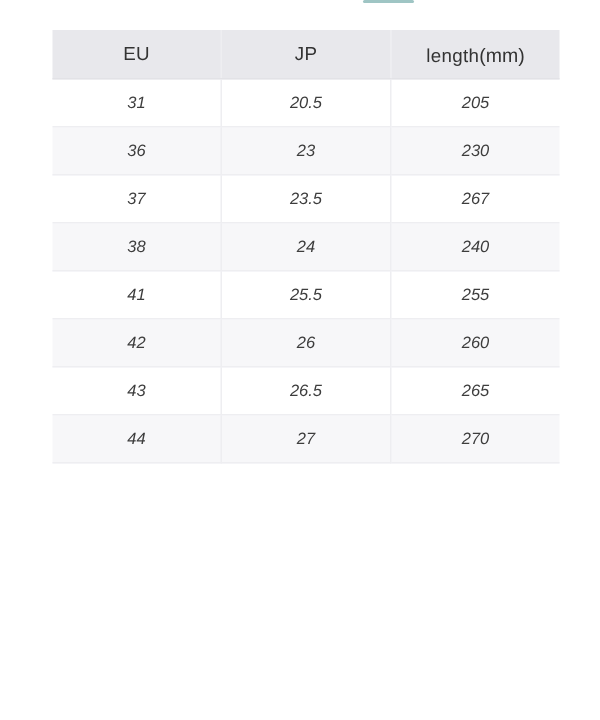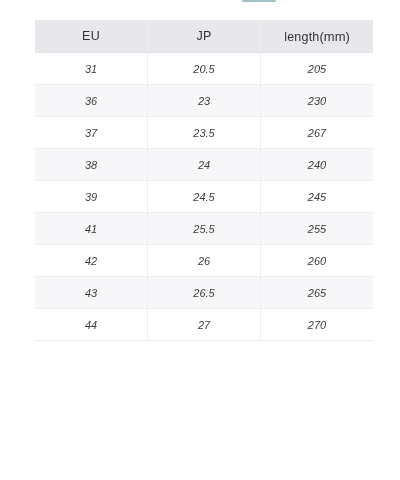--- a/index.html
+++ b/index.html
@@ -126,25 +126,20 @@
             <td>37</td>
             <td>23.5</td>
             <td>267</td>
           </tr>
           <tr>
             <td>38</td>
             <td>24</td>
             <td>240</td>
           </tr>
           <tr>
-            <td>39</td>
-            <td>24.5</td>
-            <td>245</td>
-          </tr>
-          <tr>
             <td>41</td>
             <td>25.5</td>
             <td>255</td>
           </tr>
           <tr>
             <td>42</td>
             <td>26</td>
             <td>260</td>
           </tr>
           <tr>

